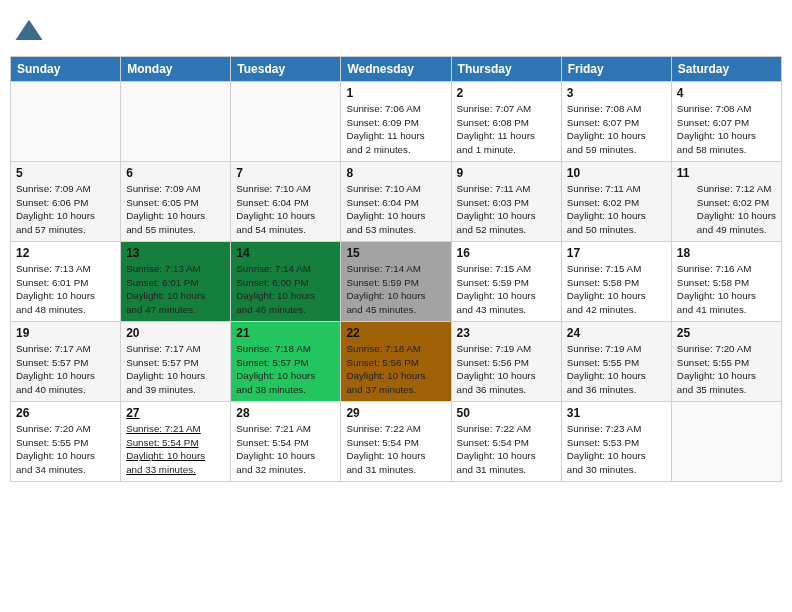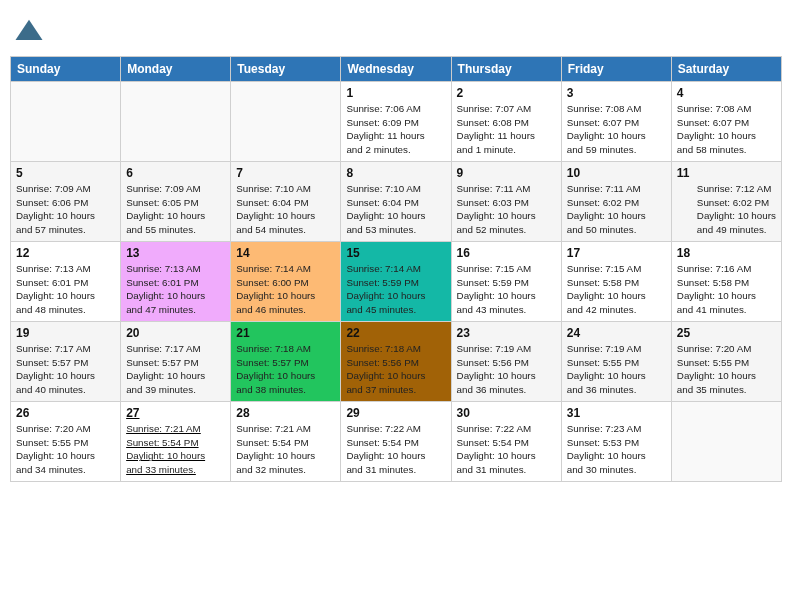--- a/index.html
+++ b/index.html
@@ -216,35 +216,35 @@
         </td>
       </tr>
       <tr>
         <td style="background-color: rgb(255, 255, 255); margin-left: 20px;">
           <div class="day-number">12</div>
           <div class="day-info" style="white-space: pre-line;">Sunrise: 7:13 AM
 Sunset: 6:01 PM
 Daylight: 10 hours
 and 48 minutes.</div>
         </td>
-        <td style="background-color: #f0abfc;">
+        <td style="background-color: #15803d;">
           <div class="day-number">13</div>
           <div class="day-info" style="white-space: pre-line;">Sunrise: 7:13 AM
 Sunset: 6:01 PM
 Daylight: 10 hours
 and 47 minutes.</div>
         </td>
-        <td style="background-color: #fdba74;">
+        <td style="background-color: #15803d;">
           <div class="day-number">14</div>
           <div class="day-info" style="white-space: pre-line;">Sunrise: 7:14 AM
 Sunset: 6:00 PM
 Daylight: 10 hours
 and 46 minutes.</div>
         </td>
-        <td style="background-color: #14b8a6;">
+        <td style="background-color: #a3a3a3;">
           <div class="day-number">15</div>
           <div class="day-info" style="white-space: pre-line;">Sunrise: 7:14 AM
 Sunset: 5:59 PM
 Daylight: 10 hours
 and 45 minutes.</div>
         </td>
         <td style="background-color: rgb(255, 255, 255);">
           <div class="day-number">16</div>
           <div class="day-info" style="white-space: pre-line;">Sunrise: 7:15 AM
 Sunset: 5:59 PM
@@ -340,21 +340,21 @@
 and 32 minutes.</div>
         </td>
         <td style="background-color: rgb(255, 255, 255);">
           <div class="day-number">29</div>
           <div class="day-info" style="white-space: pre-line;">Sunrise: 7:22 AM
 Sunset: 5:54 PM
 Daylight: 10 hours
 and 31 minutes.</div>
         </td>
         <td style="background-color: rgb(255, 255, 255);">
-          <div class="day-number">30</div>
+          <div class="day-number">50</div>
           <div class="day-info" style="white-space: pre-line;">Sunrise: 7:22 AM
 Sunset: 5:54 PM
 Daylight: 10 hours
 and 31 minutes.</div>
         </td>
         <td style="background-color: rgb(255, 255, 255);">
           <div class="day-number">31</div>
           <div class="day-info" style="white-space: pre-line;">Sunrise: 7:23 AM
 Sunset: 5:53 PM
 Daylight: 10 hours

